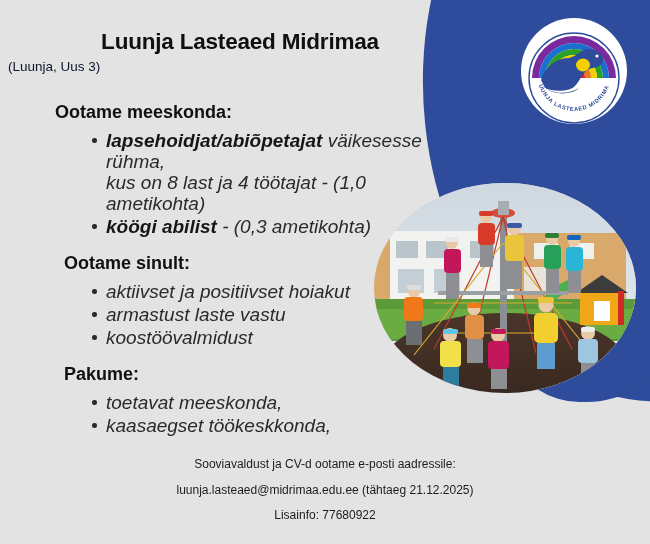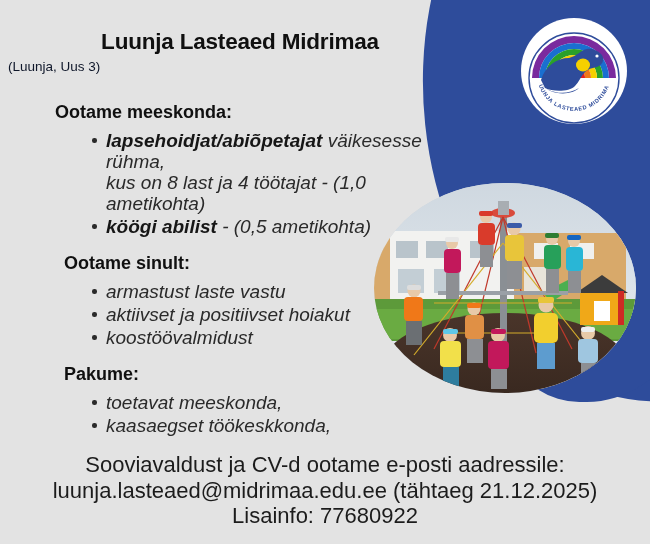--- a/index.html
+++ b/index.html
@@ -131,21 +131,21 @@
   .gap-a { height: 14px; }
   .gap-b { height: 14px; }
 
   
   .footer {
     position: absolute;
     left: 0;
     top: 452px;
     width: 650px;
     text-align: center;
-    font-size: 22px;
+    font-size: 12px;
     color: #1c1c1c;
     line-height: 25.5px;
   }
   .footer div { white-space: nowrap; }
 </style>
 </head>
 <body>
 
 <div class="poster">
 
@@ -299,32 +299,32 @@
   <div class="content">
 
     <div class="section">
       <div class="sec-heading">Ootame meeskonda:</div>
       <ul class="bullets">
         <li>
           <b>lapsehoidjat/abiõpetajat</b><span> väikesesse rühma,</span><br>
           <span>kus on 8 last ja 4 töötajat - (1,0 ametikohta)</span>
         </li>
         <li>
-          <b>köögi abilist</b><span> - (0,5 ametikohta)</span>
+          <b>köögi abilist</b><span> - (0,3 ametikohta)</span>
         </li>
       </ul>
     </div>
 
     <div class="gap-a"></div>
 
     <div class="section">
       <div class="sec-heading indent-2">Ootame sinult:</div>
       <ul class="bullets">
+        <li>aktiivset ja positiivset hoiakut</li>
         <li>armastust laste vastu</li>
-        <li>aktiivset ja positiivset hoiakut</li>
         <li>koostöövalmidust</li>
       </ul>
     </div>
 
     <div class="gap-b"></div>
 
     <div class="section">
       <div class="sec-heading indent-2">Pakume:</div>
       <ul class="bullets">
         <li>toetavat meeskonda,</li>

